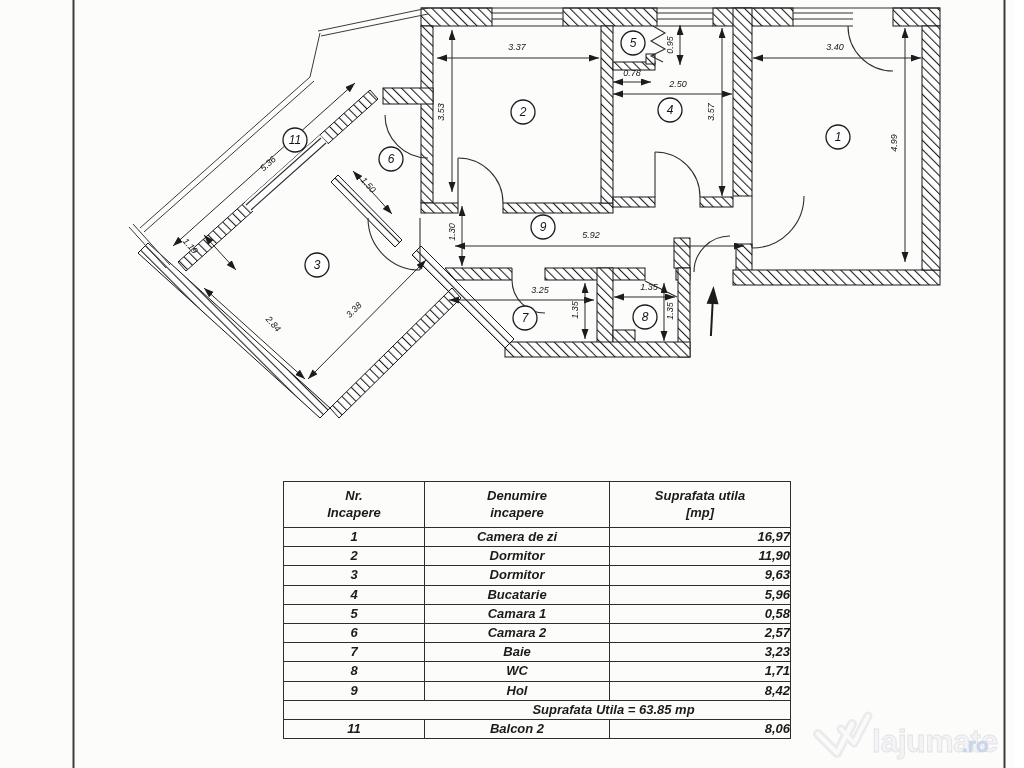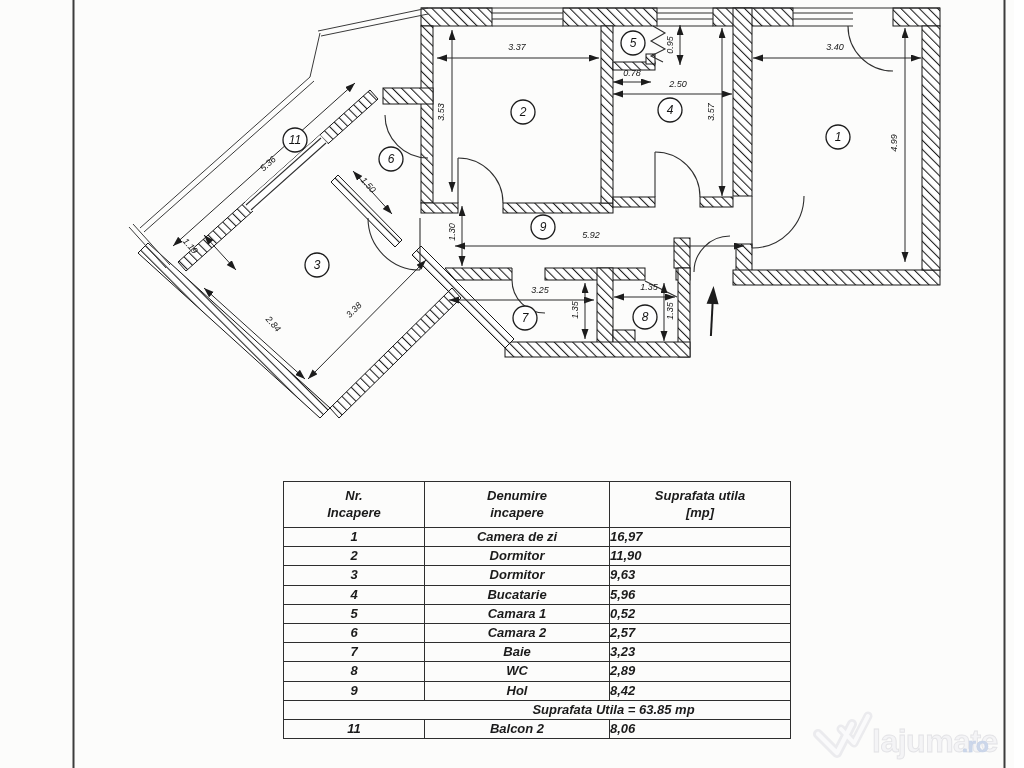--- a/index.html
+++ b/index.html
@@ -21,21 +21,21 @@
     position:absolute; left:283px; top:481px; width:507px;
     border-collapse:collapse; table-layout:fixed;
     font-style:italic; font-weight:700; font-size:13px; color:#1b1b1b;
     background:transparent;
   }
   table.areas th, table.areas td { border:1.5px solid #2e2e2e; padding:0; overflow:hidden; white-space:nowrap; }
   table.areas thead th { height:45px; text-align:center; line-height:1.3; font-size:13px; }
   table.areas td { height:18.2px; line-height:18.2px; }
   td.c1 { text-align:center; }
   td.c2 { text-align:center; padding-left:16px; }
-  td.c3 { text-align:left; }
+  td.c3 { text-align:right; }
   tr.total td { text-align:center; padding-left:153px; }
 </style>
 </head>
 <body>
 
 <div class="sheet">
 
   <svg id="plan-svg" width="1024" height="768" viewBox="0 0 1024 768" style="position:absolute;left:0;top:0;">
     <defs>
       <pattern id="hatch" width="6.5" height="6.5" patternUnits="userSpaceOnUse" patternTransform="rotate(-45)">
@@ -321,36 +321,36 @@
           <td class="c3">9,63</td>
         </tr>
         <tr>
           <td class="c1">4</td>
           <td class="c2">Bucatarie</td>
           <td class="c3">5,96</td>
         </tr>
         <tr>
           <td class="c1">5</td>
           <td class="c2">Camara 1</td>
-          <td class="c3">0,52</td>
+          <td class="c3">0,58</td>
         </tr>
         <tr>
           <td class="c1">6</td>
           <td class="c2">Camara 2</td>
           <td class="c3">2,57</td>
         </tr>
         <tr>
           <td class="c1">7</td>
           <td class="c2">Baie</td>
           <td class="c3">3,23</td>
         </tr>
         <tr>
           <td class="c1">8</td>
           <td class="c2">WC</td>
-          <td class="c3">2,89</td>
+          <td class="c3">1,71</td>
         </tr>
         <tr>
           <td class="c1">9</td>
           <td class="c2">Hol</td>
           <td class="c3">8,42</td>
         </tr>
         <tr class="total">
           <td colspan="3">Suprafata Utila = 63.85 mp</td>
         </tr>
         <tr>

